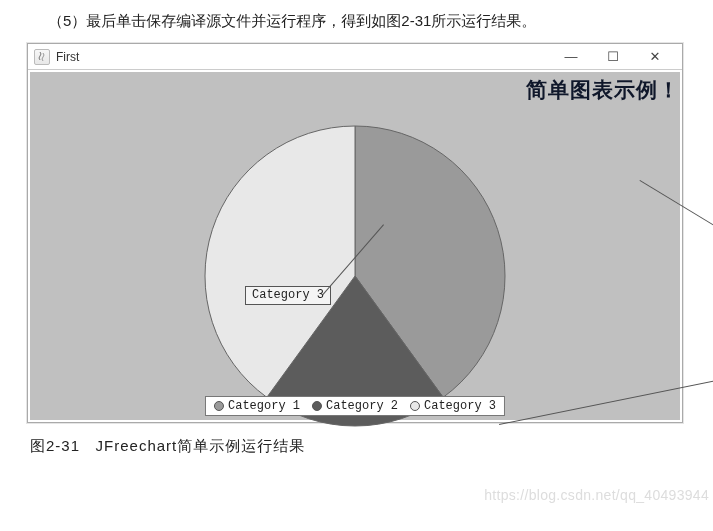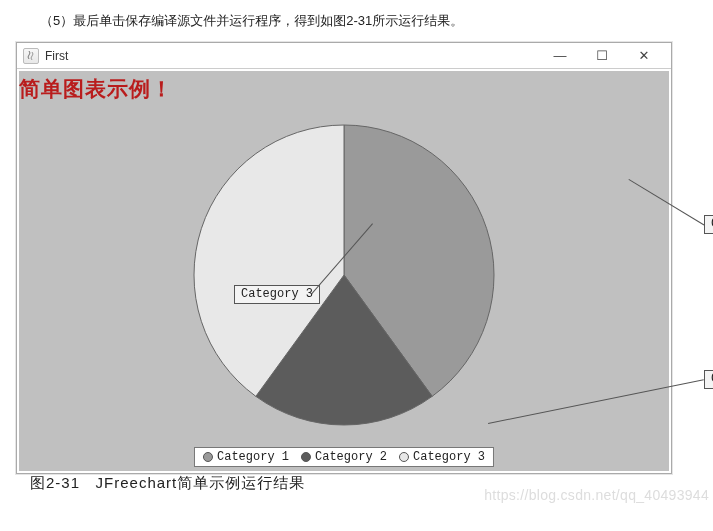--- a/index.html
+++ b/index.html
@@ -15,35 +15,36 @@
     }
     .watermark {
       position: absolute;
       right: 4px;
       bottom: 28px;
       font-size: 14px;
       color: #ddd;
       letter-spacing: 0.3px;
     }
     .top-caption {
-      font-size: 13px;
-      margin: 4px 0 12px 28px;
+      font-size: 15px;
+      margin: 4px 0 12px 36px;
     }
     .bottom-caption {
       font-size: 15px;
+      margin-top: 14px;
       margin-left: 18px;
       letter-spacing: 1px;
     }
     .window {
       width: 656px;
-      height: 432px;
+      height: 380px;
       border: 1px solid #aaa;
       background: #fff;
       position: relative;
-      margin-left: 4px;
+      margin-left: 15px;
       box-shadow: 0 0 0 1px #e5e5e5;
     }
     .titlebar {
       height: 26px;
       background: #fff;
       border-bottom: 1px solid #ccc;
       display: flex;
       align-items: center;
       padding: 0 6px;
       font-size: 12px;
@@ -77,24 +78,24 @@
     }
     .chart-area {
       position: absolute;
       top: 28px; left: 2px; right: 2px; bottom: 2px;
       background: #c0c0c0;
     }
     .chart-title {
       position: absolute;
       top: 4px;
       left: 0; right: 0;
-      text-align: left;
+      text-align: right;
       font-weight: bold;
       font-size: 21px;
-      color: #b91c1c;
+      color: #0f172a;
       letter-spacing: 1px;
     }
     .pie-wrap {
       position: absolute;
       top: 44px;
       left: 50%;
       transform: translateX(-50%);
       width: 340px;
       height: 320px;
     }

